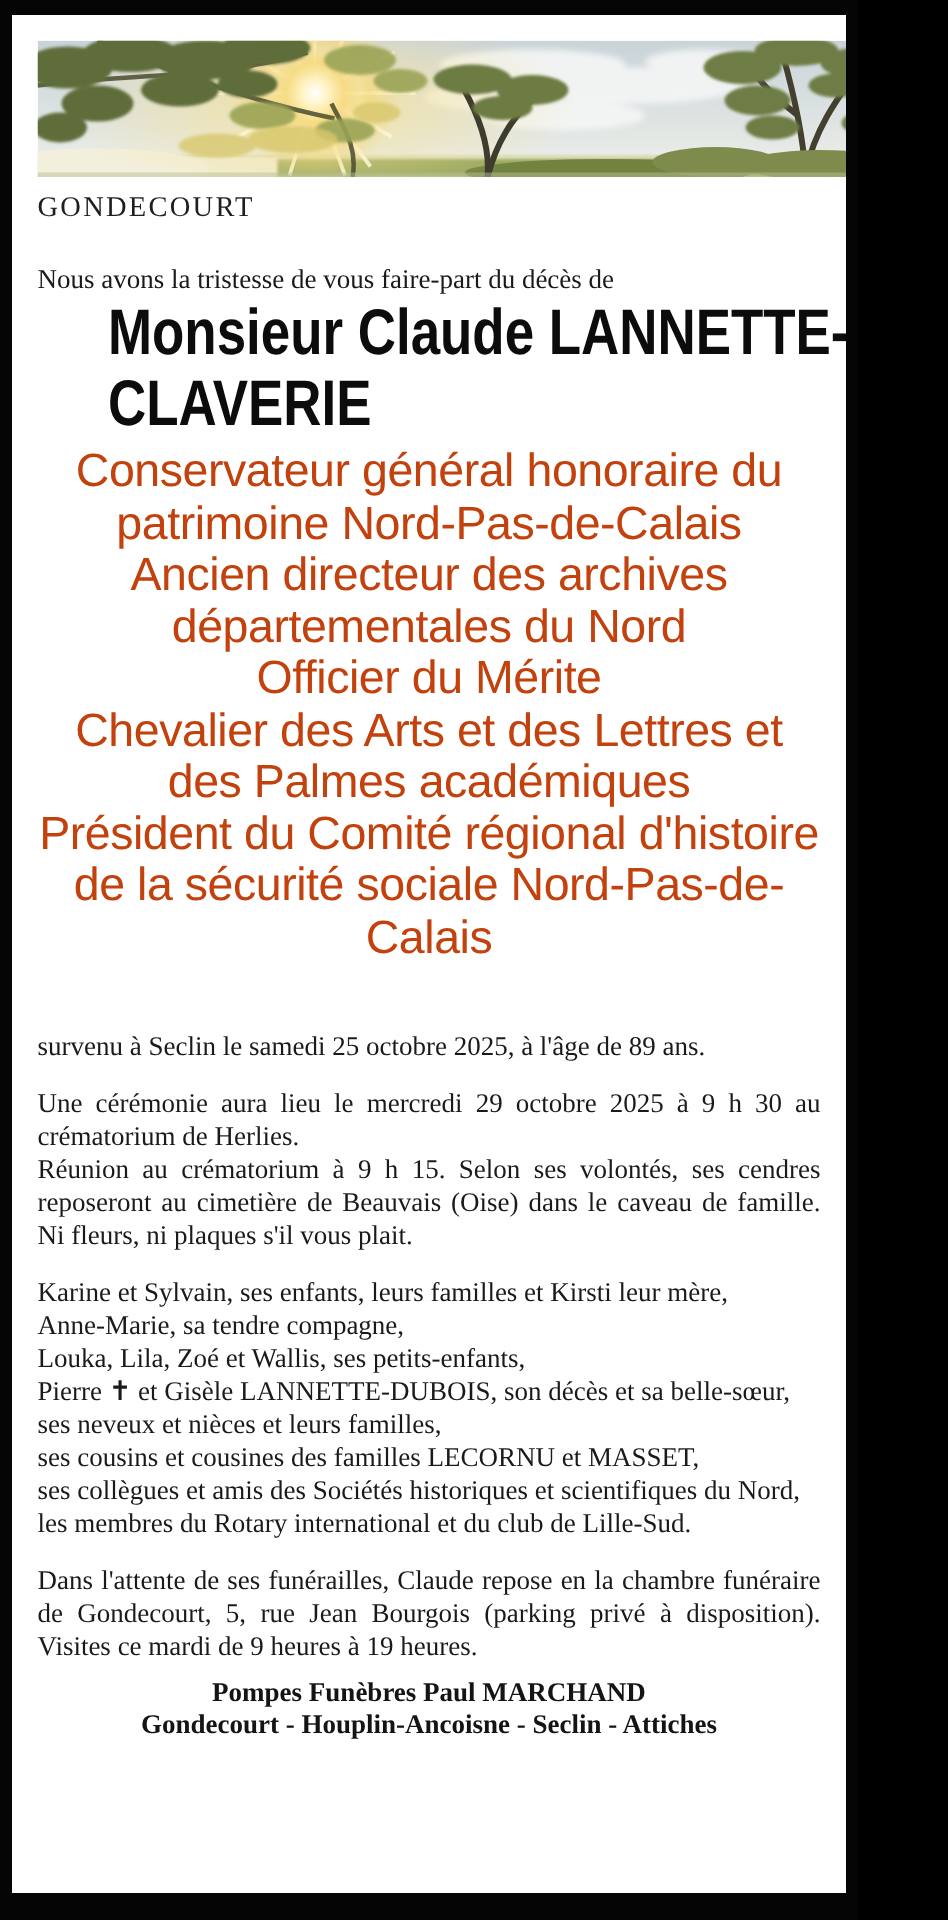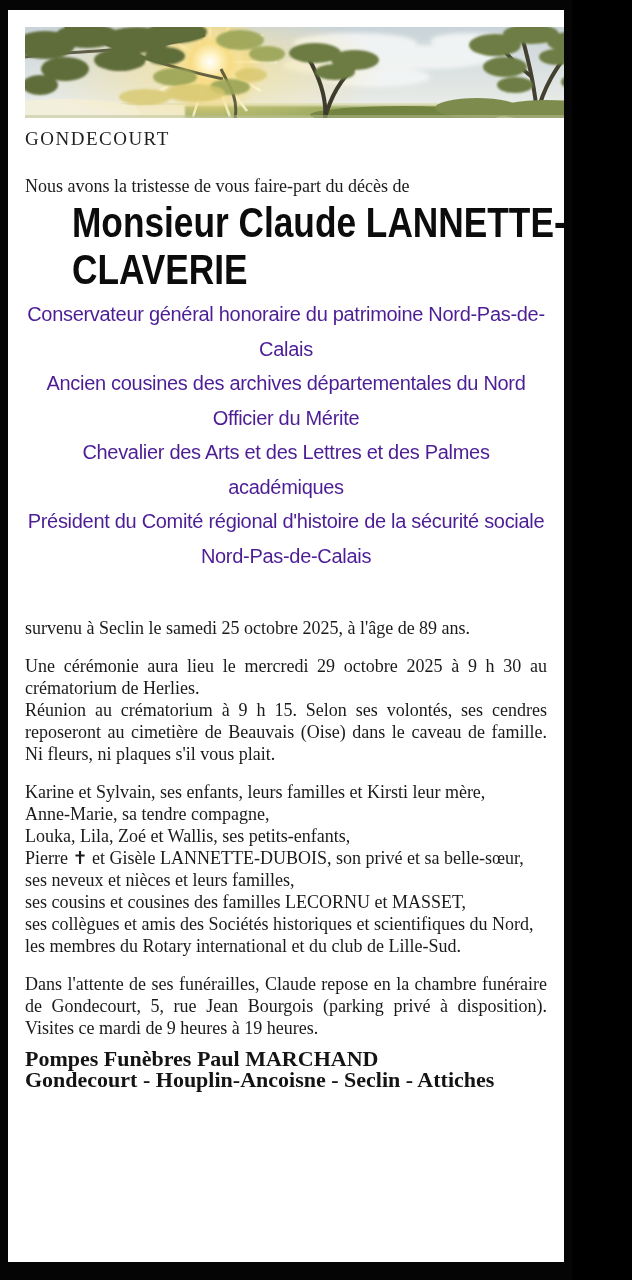--- a/index.html
+++ b/index.html
@@ -47,39 +47,39 @@
   }
   .name-line {
     white-space: nowrap;
     transform: scaleX(.82);
     transform-origin: 50% 50%;
   }
   .titles {
     margin-top: 4px;
     text-align: center;
     font-family: "Liberation Sans", "DejaVu Sans", sans-serif;
-    font-size: 20px;
+    font-size: 31px;
     line-height: 34.5px;
     letter-spacing: -.3px;
-    color: #4c1d95;
+    color: #c2410c;
   }
   .body {
     margin-top: 44px;
     font-size: 18px;
     line-height: 22px;
     font-family: "Liberation Serif", "DejaVu Serif", "DejaVu Sans", serif;
   }
   .block { margin: 0; font-family: Liberation Serif, serif; }
   .block + .block { margin-top: 16px; }
   .just { text-align: justify; }
   .footer {
     margin-top: 10px;
-    text-align: left;
+    text-align: center;
     font-weight: 700;
-    font-size: 22px;
+    font-size: 18px;
     line-height: 20.5px;
     font-family: "Liberation Serif", "DejaVu Serif", "DejaVu Sans", serif;
     color: #141414;
   }
   .phone-icon {
     font-family: "DejaVu Sans", sans-serif;
     font-weight: 700;
   }
 </style>
 </head>
@@ -205,40 +205,40 @@
 
   <div class="intro">Nous avons la tristesse de vous faire-part du décès de</div>
 
   <h1 class="name">
     <div class="name-line">Monsieur Claude LANNETTE-</div>
     <div class="name-line">CLAVERIE</div>
   </h1>
 
   <div class="titles">
     <div>Conservateur général honoraire du patrimoine Nord-Pas-de-Calais</div>
-    <div>Ancien cousines des archives départementales du Nord</div>
+    <div>Ancien directeur des archives départementales du Nord</div>
     <div>Officier du Mérite</div>
     <div>Chevalier des Arts et des Lettres et des Palmes académiques</div>
     <div>Président du Comité régional d'histoire de la sécurité sociale Nord-Pas-de-Calais</div>
   </div>
 
   <div class="body">
 
     <div class="block">survenu à Seclin le samedi 25 octobre 2025, à l'âge de 89 ans.</div>
 
     <div class="block">
       <div class="just">Une cérémonie aura lieu le mercredi 29 octobre 2025 à 9 h 30 au crématorium de Herlies.</div>
       <div class="just">Réunion au crématorium à 9 h 15. Selon ses volontés, ses cendres reposeront au cimetière de Beauvais (Oise) dans le caveau de famille. Ni fleurs, ni plaques s'il vous plait.</div>
     </div>
 
     <div class="block">
       <div>Karine et Sylvain, ses enfants, leurs familles et Kirsti leur mère,</div>
       <div>Anne-Marie, sa tendre compagne,</div>
       <div>Louka, Lila, Zoé et Wallis, ses petits-enfants,</div>
-      <div>Pierre ✝ et Gisèle LANNETTE-DUBOIS, son privé et sa belle-sœur,</div>
+      <div>Pierre ✝ et Gisèle LANNETTE-DUBOIS, son décès et sa belle-sœur,</div>
       <div>ses neveux et nièces et leurs familles,</div>
       <div>ses cousins et cousines des familles LECORNU et MASSET,</div>
       <div class="just">ses collègues et amis des Sociétés historiques et scientifiques du Nord,</div>
       <div>les membres du Rotary international et du club de Lille-Sud.</div>
     </div>
 
     <div class="block just">Dans l'attente de ses funérailles, Claude repose en la chambre funéraire de Gondecourt, 5, rue Jean Bourgois (parking privé à disposition). Visites ce mardi de 9 heures à 19 heures.</div>
 
 
   </div>

